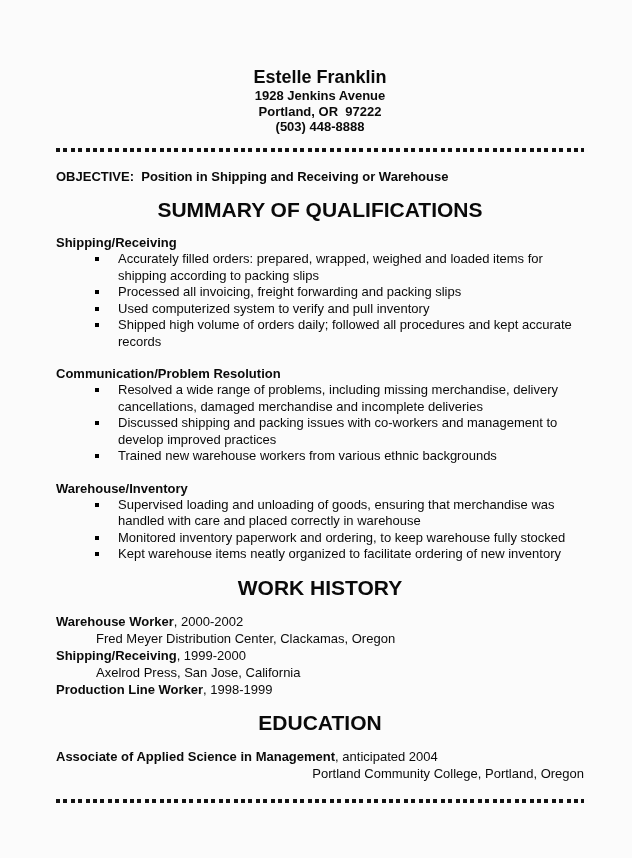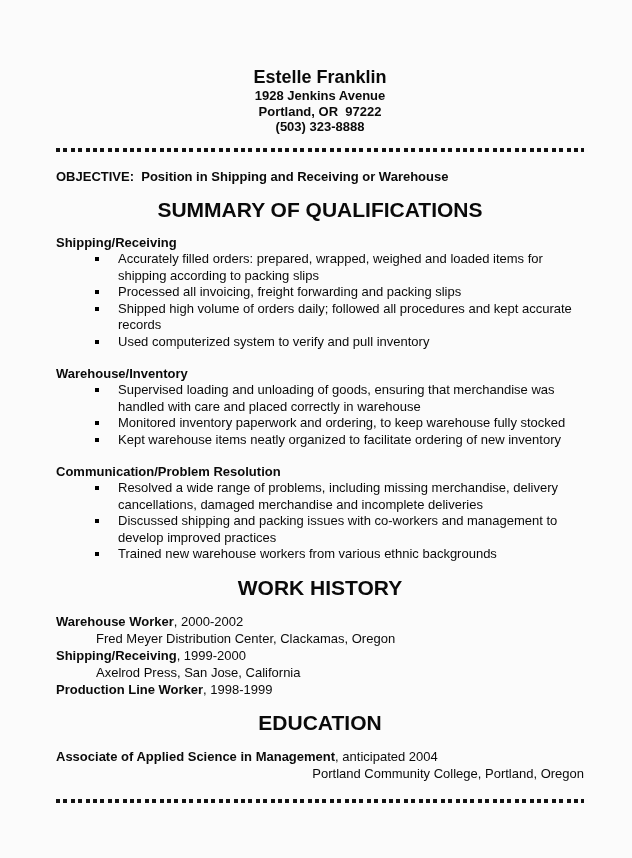--- a/index.html
+++ b/index.html
@@ -75,77 +75,77 @@
 </style>
 </head>
 <body>
 
 <div class="page">
   <div class="content">
 
     <div class="name">Estelle Franklin</div>
     <div class="addr-line">1928 Jenkins Avenue</div>
     <div class="addr-line pre">Portland, OR  97222</div>
-    <div class="addr-line">(503) 323-8888</div>
+    <div class="addr-line">(503) 448-8888</div>
 
     <div class="dotted-rule"></div>
 
     <div class="objective pre">OBJECTIVE:  Position in Shipping and Receiving or Warehouse</div>
 
     <div class="section-heading">SUMMARY OF QUALIFICATIONS</div>
 
     <div class="group">
       <div class="group-title">Shipping/Receiving</div>
       <div class="bullet">
         <span class="bullet-marker"></span>
         <span class="bullet-text">Accurately filled orders: prepared, wrapped, weighed and loaded items for shipping according to packing slips</span>
       </div>
       <div class="bullet">
         <span class="bullet-marker"></span>
         <span class="bullet-text">Processed all invoicing, freight forwarding and packing slips</span>
       </div>
       <div class="bullet">
         <span class="bullet-marker"></span>
-        <span class="bullet-text">Shipped high volume of orders daily; followed all procedures and kept accurate records</span>
+        <span class="bullet-text">Used computerized system to verify and pull inventory</span>
       </div>
       <div class="bullet">
         <span class="bullet-marker"></span>
-        <span class="bullet-text">Used computerized system to verify and pull inventory</span>
+        <span class="bullet-text">Shipped high volume of orders daily; followed all procedures and kept accurate records</span>
+      </div>
+    </div>
+
+    <div class="group">
+      <div class="group-title">Communication/Problem Resolution</div>
+      <div class="bullet">
+        <span class="bullet-marker"></span>
+        <span class="bullet-text">Resolved a wide range of problems, including missing merchandise, delivery cancellations, damaged merchandise and incomplete deliveries</span>
+      </div>
+      <div class="bullet">
+        <span class="bullet-marker"></span>
+        <span class="bullet-text">Discussed shipping and packing issues with co-workers and management to develop improved practices</span>
+      </div>
+      <div class="bullet">
+        <span class="bullet-marker"></span>
+        <span class="bullet-text">Trained new warehouse workers from various ethnic backgrounds</span>
       </div>
     </div>
 
     <div class="group">
       <div class="group-title">Warehouse/Inventory</div>
       <div class="bullet">
         <span class="bullet-marker"></span>
         <span class="bullet-text">Supervised loading and unloading of goods, ensuring that merchandise was handled with care and placed correctly in warehouse</span>
       </div>
       <div class="bullet">
         <span class="bullet-marker"></span>
         <span class="bullet-text">Monitored inventory paperwork and ordering, to keep warehouse fully stocked</span>
       </div>
       <div class="bullet">
         <span class="bullet-marker"></span>
         <span class="bullet-text">Kept warehouse items neatly organized to facilitate ordering of new inventory</span>
-      </div>
-    </div>
-
-    <div class="group">
-      <div class="group-title">Communication/Problem Resolution</div>
-      <div class="bullet">
-        <span class="bullet-marker"></span>
-        <span class="bullet-text">Resolved a wide range of problems, including missing merchandise, delivery cancellations, damaged merchandise and incomplete deliveries</span>
-      </div>
-      <div class="bullet">
-        <span class="bullet-marker"></span>
-        <span class="bullet-text">Discussed shipping and packing issues with co-workers and management to develop improved practices</span>
-      </div>
-      <div class="bullet">
-        <span class="bullet-marker"></span>
-        <span class="bullet-text">Trained new warehouse workers from various ethnic backgrounds</span>
       </div>
     </div>
 
     <div class="section-heading">WORK HISTORY</div>
 
     <div class="jobs">
       <div class="job">
         <div class="job-title-line"><span class="b">Warehouse Worker</span><span>, 2000-2002</span></div>
         <div class="job-company">Fred Meyer Distribution Center, Clackamas, Oregon</div>
       </div>

